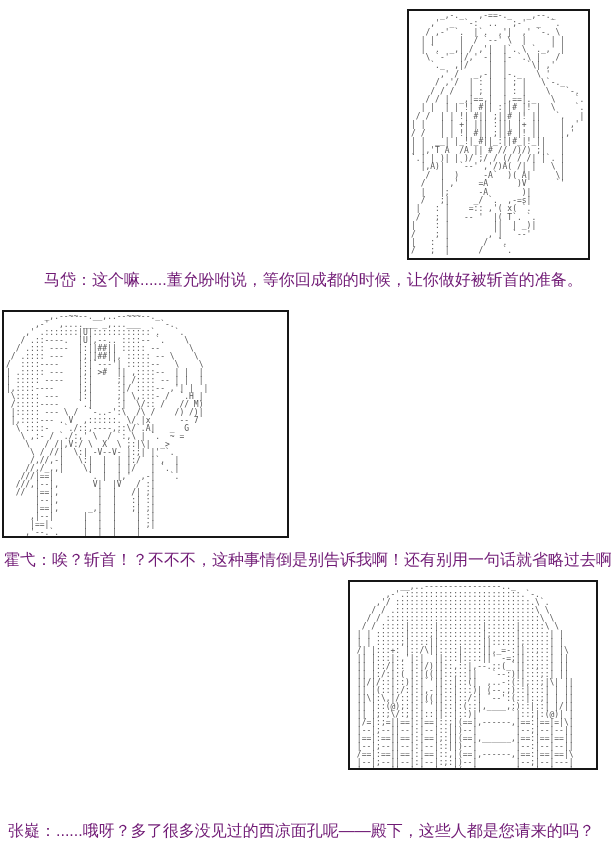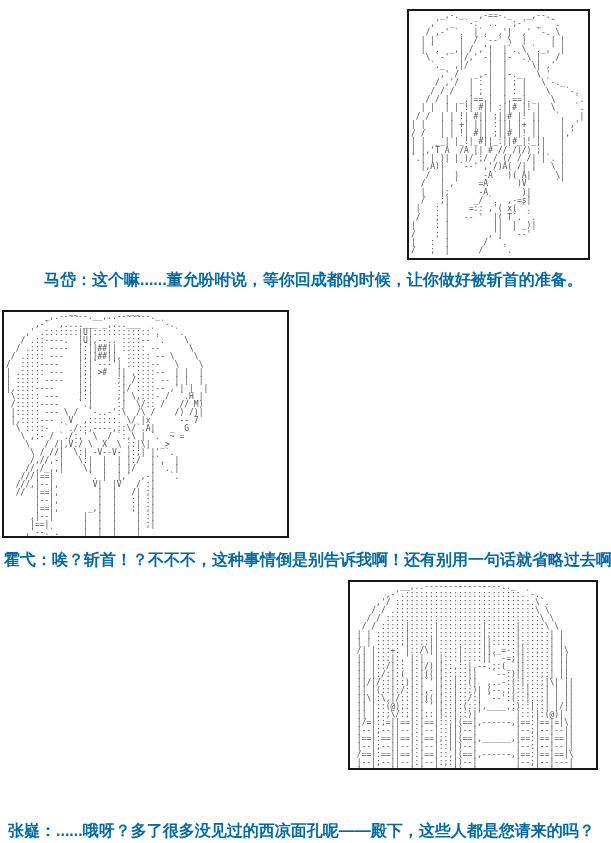--- a/index.html
+++ b/index.html
@@ -26,22 +26,22 @@
     font-family:"DejaVu Sans Mono", monospace;
     font-size:8px;
     line-height:8px;
     color:#555555;
     white-space:pre;
   }
   #panel-1 pre.aa-art{line-height:8.4px;}
   .dialogue{
     position:absolute;
     font-size:16px;
-    font-weight:700;
-    color:#0369a1;
+    font-weight:400;
+    color:#701a75;
     white-space:nowrap;
     letter-spacing:0;
   }
   #dialogue-1{left:44px;top:270px;}
   #dialogue-2{left:4px;top:550px;}
   #dialogue-3{left:8px;top:821px;}
 </style>
 </head>
 <body>
 

